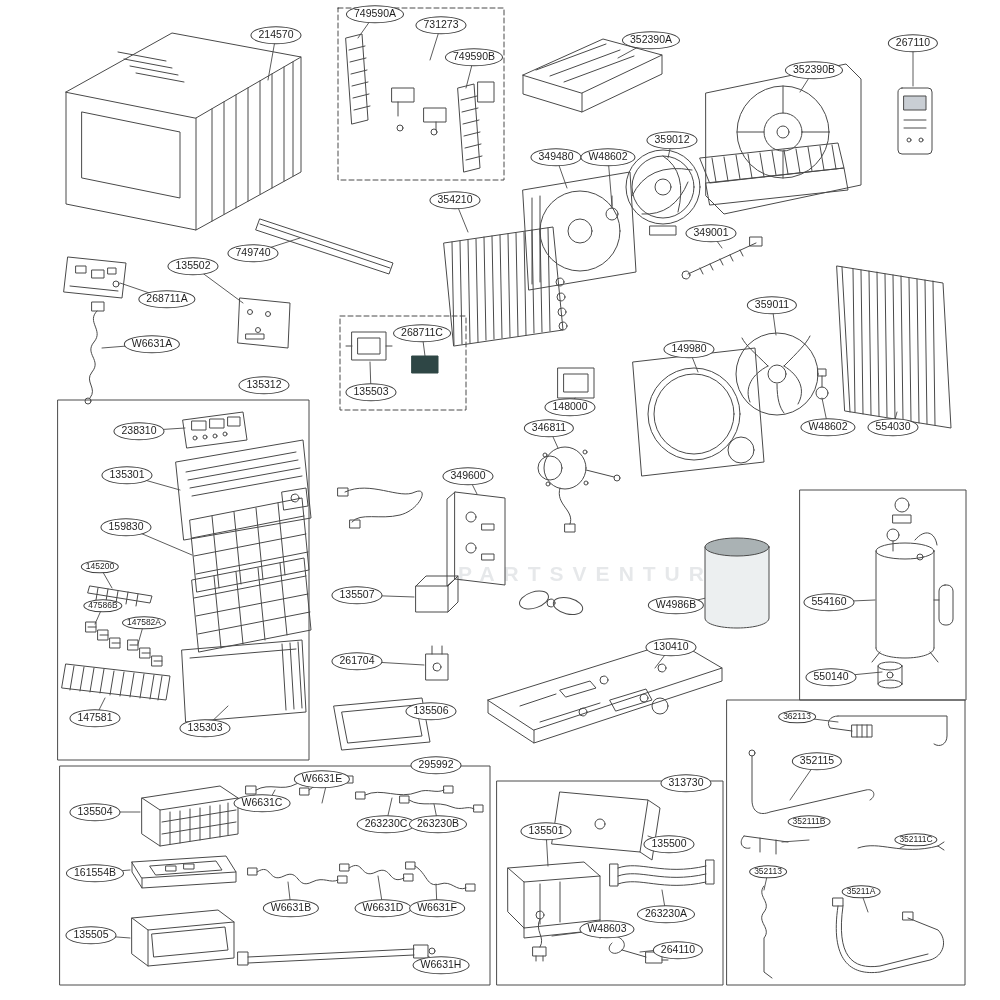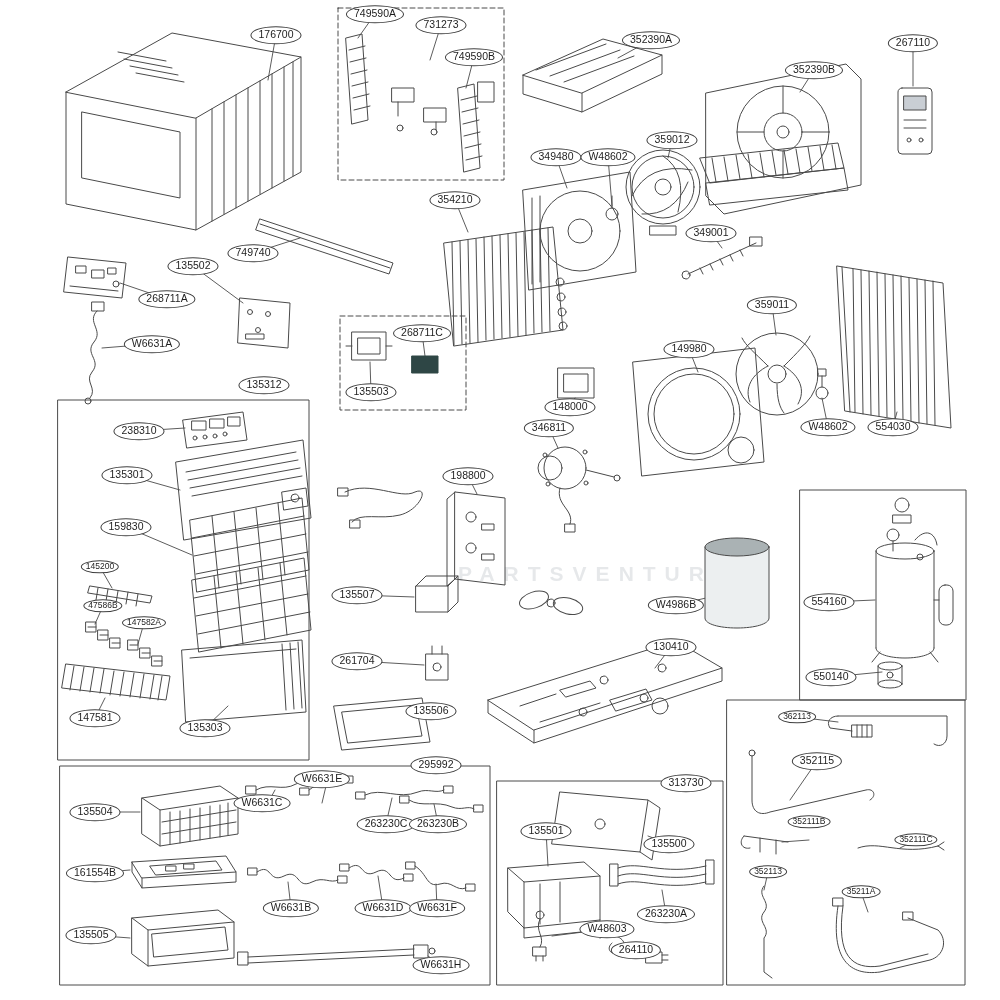--- a/index.html
+++ b/index.html
@@ -399,21 +399,21 @@
 
       <g>
         <path d="M600,938 C616,930 630,942 622,950 C614,958 604,950 612,943 M622,950 L646,957"></path>
         <rect x="646" y="952" width="16" height="11"></rect>
         <path d="M662,955 L668,955 M662,960 L668,960"></path>
       </g>
 
     </g>
   </svg>
 
-  <div class="lbl" style="left:276px;top:35px">176700</div>
+  <div class="lbl" style="left:276px;top:35px">214570</div>
   <div class="lbl" style="left:375px;top:14px">749590A</div>
   <div class="lbl" style="left:441px;top:25px">731273</div>
   <div class="lbl" style="left:474px;top:57px">749590B</div>
   <div class="lbl" style="left:651px;top:40px">352390A</div>
   <div class="lbl" style="left:814px;top:70px">352390B</div>
   <div class="lbl" style="left:913px;top:43px">267110</div>
   <div class="lbl" style="left:672px;top:140px">359012</div>
   <div class="lbl" style="left:556px;top:157px">349480</div>
   <div class="lbl" style="left:608px;top:157px">W48602</div>
   <div class="lbl" style="left:711px;top:233px">349001</div>
@@ -432,21 +432,21 @@
   <div class="lbl" style="left:893px;top:427px">554030</div>
   <div class="lbl" style="left:264px;top:385px">135312</div>
   <div class="lbl" style="left:139px;top:431px">238310</div>
   <div class="lbl" style="left:127px;top:475px">135301</div>
   <div class="lbl" style="left:126px;top:527px">159830</div>
   <div class="lbl sm" style="left:100px;top:567px">145200</div>
   <div class="lbl sm" style="left:103px;top:606px">47586B</div>
   <div class="lbl sm" style="left:144px;top:623px">147582A</div>
   <div class="lbl" style="left:95px;top:718px">147581</div>
   <div class="lbl" style="left:205px;top:728px">135303</div>
-  <div class="lbl" style="left:468px;top:476px">198800</div>
+  <div class="lbl" style="left:468px;top:476px">349600</div>
   <div class="lbl" style="left:357px;top:595px">135507</div>
   <div class="lbl" style="left:357px;top:661px">261704</div>
   <div class="lbl" style="left:431px;top:711px">135506</div>
   <div class="lbl" style="left:671px;top:647px">130410</div>
   <div class="lbl" style="left:676px;top:605px">W4986B</div>
   <div class="lbl" style="left:829px;top:602px">554160</div>
   <div class="lbl" style="left:831px;top:677px">550140</div>
   <div class="lbl sm" style="left:797px;top:717px">362113</div>
   <div class="lbl" style="left:817px;top:761px">352115</div>
   <div class="lbl sm" style="left:809px;top:822px">352111B</div>
@@ -463,15 +463,15 @@
   <div class="lbl" style="left:291px;top:908px">W6631B</div>
   <div class="lbl" style="left:383px;top:908px">W6631D</div>
   <div class="lbl" style="left:437px;top:908px">W6631F</div>
   <div class="lbl" style="left:91px;top:935px">135505</div>
   <div class="lbl" style="left:441px;top:965px">W6631H</div>
   <div class="lbl" style="left:686px;top:783px">313730</div>
   <div class="lbl" style="left:546px;top:831px">135501</div>
   <div class="lbl" style="left:669px;top:844px">135500</div>
   <div class="lbl" style="left:666px;top:914px">263230A</div>
   <div class="lbl" style="left:607px;top:929px">W48603</div>
-  <div class="lbl" style="left:636px;top:950px">264110</div>
+  <div class="lbl" style="left:678px;top:950px">264110</div>
 
 </div>
 
 </body></html>

